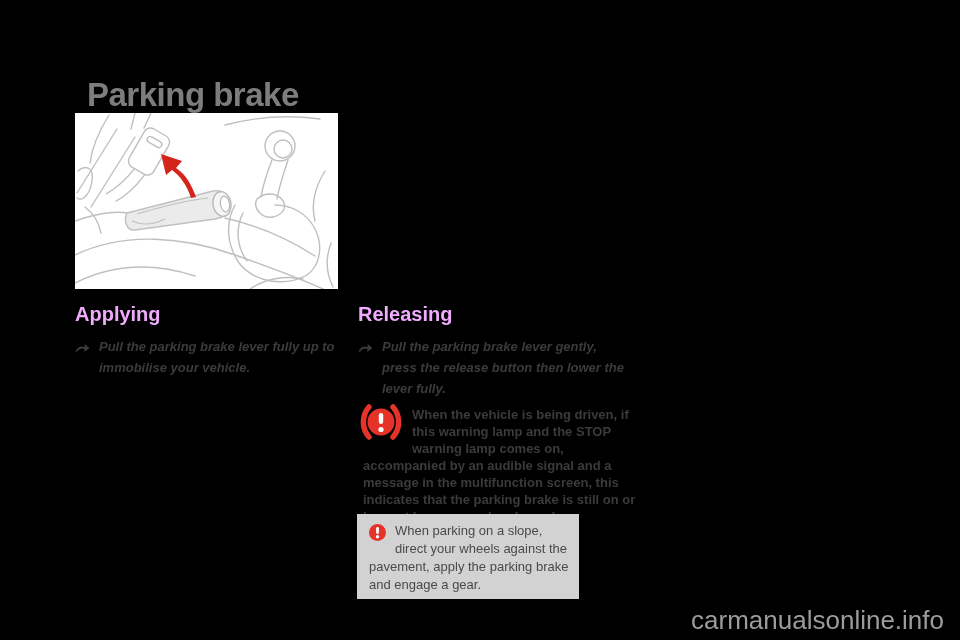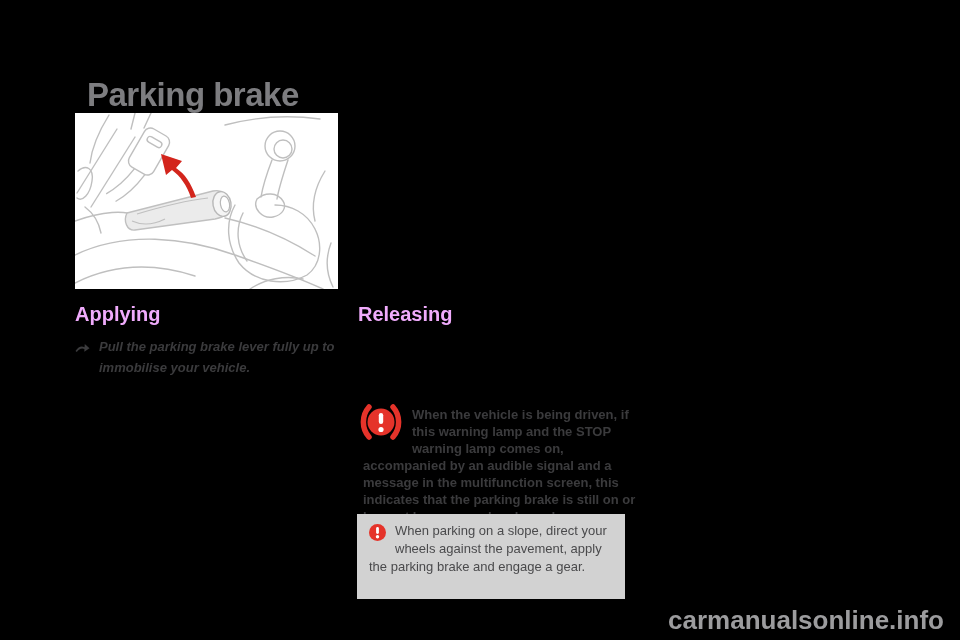--- a/index.html
+++ b/index.html
@@ -35,30 +35,30 @@
   .warning-block{
     position:absolute;left:358px;top:401px;width:291px;
   }
   .warning-block .lamp{
     float:left;width:46px;height:38px;margin:2px 8px 10px 0;
   }
   .warning-text{
     margin:5px;font-size:13px;font-weight:700;color:#3b3b3d;line-height:17px;
   }
   .info-box{
-    position:absolute;left:357px;top:514px;width:268px;height:85px;
+    position:absolute;left:357px;top:514px;width:222px;height:85px;
     background:#d2d2d2;box-sizing:border-box;padding:8px 10px 0 12px;
   }
   .info-box .excl{float:left;width:17px;height:17px;margin:2px 9px 6px 0;}
   .info-text{
     margin:0;font-size:13px;font-weight:400;color:#4a4a4c;line-height:18px;
   }
   .watermark{
     position:absolute;right:16px;bottom:4px;
-    font-size:26px;color:#9c9c9e;font-weight:700;
+    font-size:26px;color:#9c9c9e;font-weight:400;
   }
 </style>
 </head>
 <body>
 
 <h1 class="page-title">Parking brake</h1>
 
 <div class="illustration">
   <svg width="263" height="176" viewBox="0 0 263 176">
     <g fill="none" stroke="#bfbfbf" stroke-width="1.4" stroke-linecap="round">
@@ -117,20 +117,28 @@
       <svg width="15" height="11" viewBox="0 0 15 11">
           <path d="M0.5,8 C3.5,3.5 6.5,2.5 9.5,4.2 L9.8,1 L14.5,5.3 L9.3,8.8 L9.4,6 C6.8,4.6 4,5.8 1.8,9 Z" fill="#3b3b3d"></path>
         </svg>
     </span>
     <p class="btext">Pull the parking brake lever fully up to immobilise your vehicle.</p>
   </div>
 </div>
 
 <div class="col col-releasing">
   <h2 class="section-heading">Releasing</h2>
+  <div class="bullet">
+    <span class="arrow">
+      <svg width="15" height="11" viewBox="0 0 15 11">
+          <path d="M0.5,8 C3.5,3.5 6.5,2.5 9.5,4.2 L9.8,1 L14.5,5.3 L9.3,8.8 L9.4,6 C6.8,4.6 4,5.8 1.8,9 Z" fill="#3b3b3d"></path>
+        </svg>
+    </span>
+    <p class="btext">Pull the parking brake lever gently, press the release button then lower the lever fully.</p>
+  </div>
 </div>
 
 <div class="warning-block">
   <span class="lamp">
     <svg width="46" height="38" viewBox="0 0 46 38">
       <path d="M11,4 C3.5,12.5 3.5,25.5 11,34" fill="none" stroke="#e5332a" stroke-width="5.5" stroke-linecap="round"></path>
       <path d="M35,4 C42.5,12.5 42.5,25.5 35,34" fill="none" stroke="#e5332a" stroke-width="5.5" stroke-linecap="round"></path>
       <circle cx="23" cy="19" r="13.5" fill="#e5332a"></circle>
       <rect x="20.8" y="10" width="4.4" height="11" rx="2.2" fill="#ffffff"></rect>
       <circle cx="23" cy="26.5" r="2.6" fill="#ffffff"></circle>

